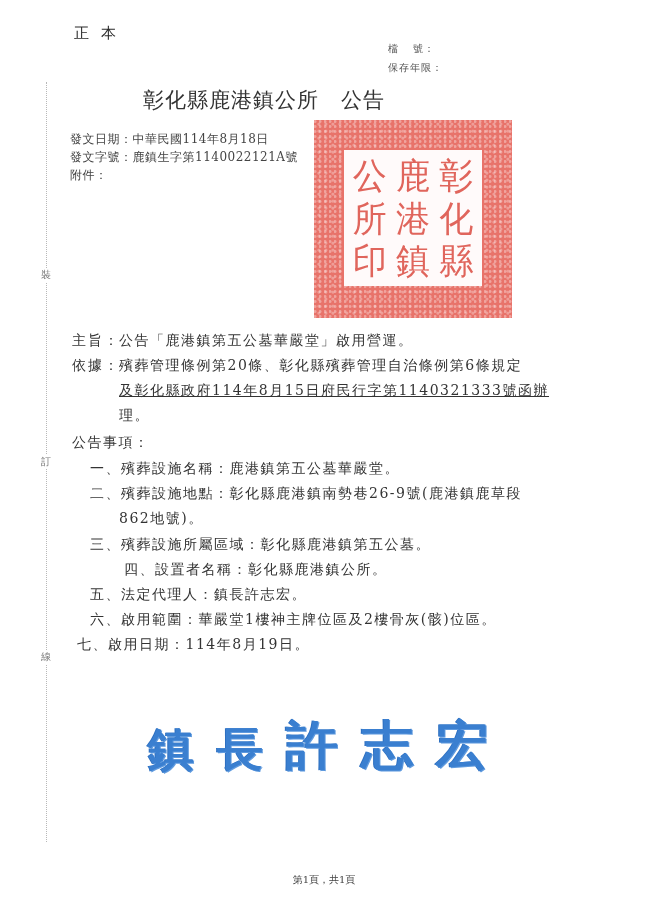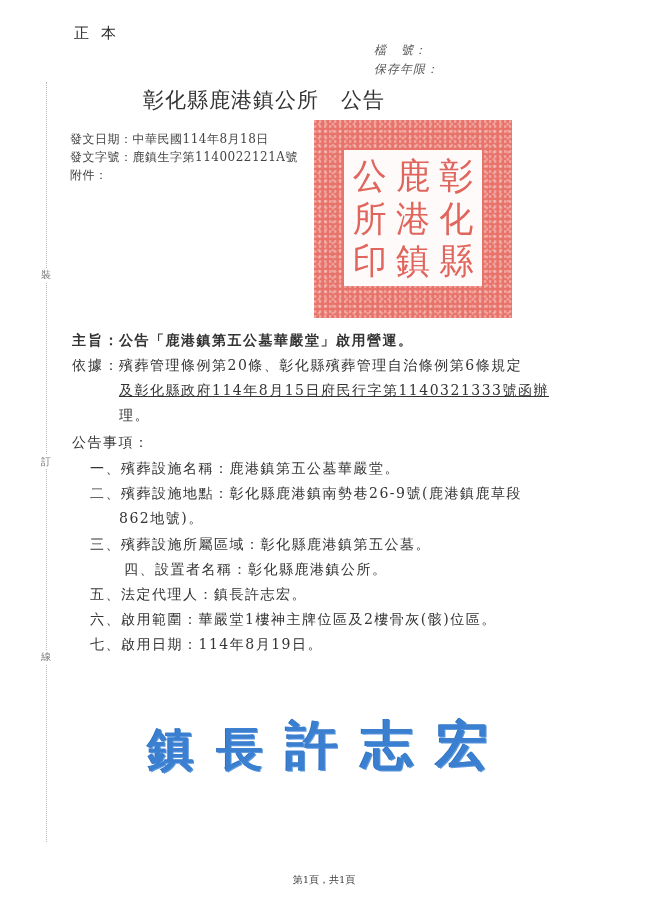--- a/index.html
+++ b/index.html
@@ -3,21 +3,21 @@
   <meta charset="utf-8">
   <style>
     html, body { margin: 0; padding: 0; background: #ffffff; }
     body {
       width: 648px; height: 917px; position: relative; overflow: hidden;
       font-family: "DejaVu Serif", "Liberation Serif", serif;
       color: #3a3a3a;
     }
     .abs { position: absolute; }
     .copy-mark { left: 74px; top: 24px; font-size: 15px; letter-spacing: 12px; color: #2a2a2a; }
-    .archive { left: 374px; font-size: 12px; color: #555; letter-spacing: 1px; font-style: italic; }
+    .archive { left: 388px; font-size: 10px; color: #555; letter-spacing: 1px; }
     .archive.a1 { top: 42px; }
     .archive.a2 { top: 61px; }
     .archive .gap { display: inline-block; width: 14px; }
     .title { left: 0; width: 528px; top: 86px; text-align: center; font-size: 21px; color: #333; letter-spacing: 1px; }
     .title .sep { display: inline-block; width: 22px; }
 
     .meta { left: 70px; font-size: 12px; color: #444; letter-spacing: 0.5px; }
     .meta.m1 { top: 131px; }
     .meta.m2 { top: 149px; }
     .meta.m3 { top: 167px; }
@@ -95,21 +95,21 @@
     <span class="seal-char">鹿</span>
     <span class="seal-char">港</span>
     <span class="seal-char">鎮</span>
     <span class="seal-char">公</span>
     <span class="seal-char">所</span>
     <span class="seal-char">印</span>
   </div>
 </div>
 
 <div class="abs body-text" style="top:0; left:0;">
-  <div class="row" style="left:72px; top:329px;font-weight:bold;">
+  <div class="row" style="left:72px; top:329px;">
     <span class="label">主旨：</span><span>公告「鹿港鎮第五公墓華嚴堂」啟用營運。</span>
   </div>
   <div class="row" style="left:72px; top:354px;">
     <span class="label">依據：</span><span>殯葬管理條例第20條、彰化縣殯葬管理自治條例第6條規定</span>
   </div>
   <div class="row" style="left:119px; top:379px;text-decoration:underline;">及彰化縣政府114年8月15日府民行字第1140321333號函辦</div>
   <div class="row" style="left:119px; top:404px;">理。</div>
 
   <div class="row" style="left:72px; top:431px;">公告事項：</div>
 
@@ -125,21 +125,21 @@
   </div>
   <div class="row" style="left:90px; top:558px;margin-left:34px;">
     <span>四、</span><span>設置者名稱：彰化縣鹿港鎮公所。</span>
   </div>
   <div class="row" style="left:90px; top:583px;text-align:center;">
     <span>五、</span><span>法定代理人：鎮長許志宏。</span>
   </div>
   <div class="row" style="left:90px; top:608px;">
     <span>六、</span><span>啟用範圍：華嚴堂1樓神主牌位區及2樓骨灰(骸)位區。</span>
   </div>
-  <div class="row" style="left:90px; top:633px;text-align:right;">
+  <div class="row" style="left:77px; top:633px;text-align:right;">
     <span>七、</span><span>啟用日期：114年8月19日。</span>
   </div>
 </div>
 
 <div class="abs signature">
   <span class="sig-char small">鎮</span>
   <span class="sig-char small">長</span>
   <span class="sig-char">許</span>
   <span class="sig-char">志</span>
   <span class="sig-char">宏</span>

